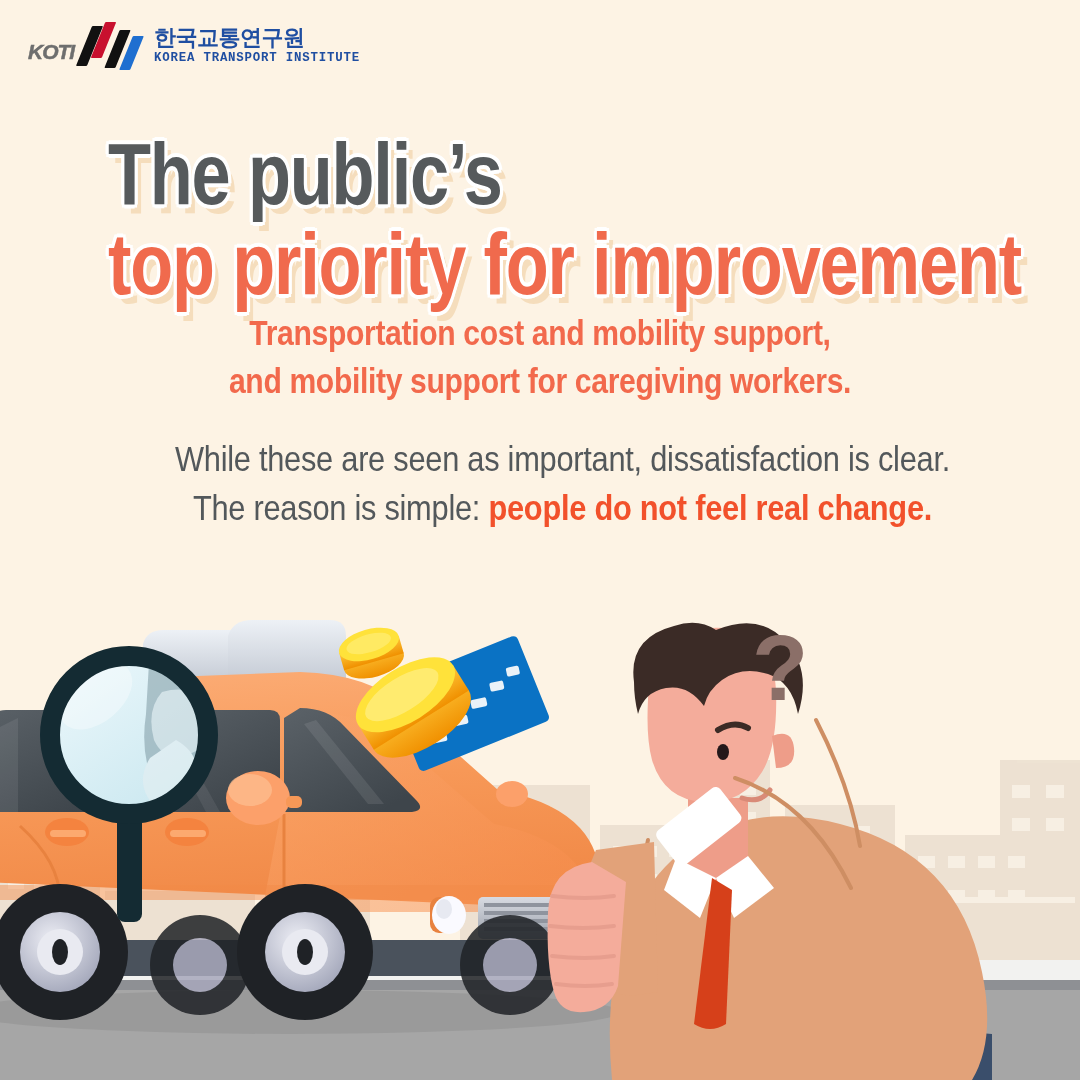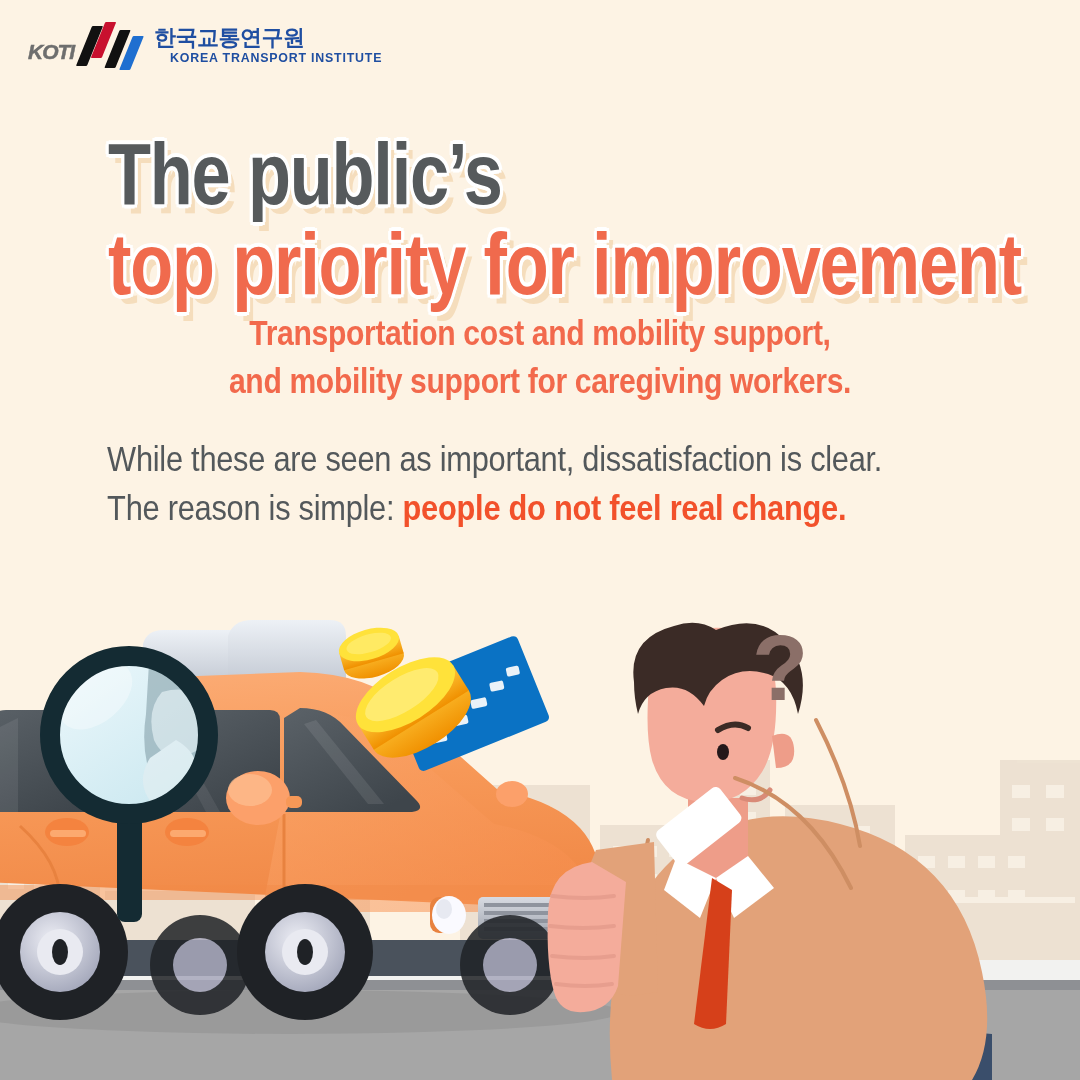--- a/index.html
+++ b/index.html
@@ -24,23 +24,23 @@
     letter-spacing:-1px;color:#6E6E6E;
     -webkit-text-stroke:0.5px #6E6E6E;
   }
   .stripe{position:absolute;width:11px;height:40px;transform:skewX(-22deg);border-radius:1px;}
   .logo-kr{
     font-family:"Liberation Sans", sans-serif;
     font-weight:bold;font-size:22px;color:#1F4EA1;
     letter-spacing:-0.5px;line-height:1;
   }
   .logo-en{
-    font-family:Liberation Sans, sans-serif;
+    font-family:Liberation Mono, monospace;
     font-weight:bold;font-size:12.4px;color:#1F4EA1;
-    letter-spacing:0.8px;line-height:1;margin-top:3px;margin-left:16px;
+    letter-spacing:0.8px;line-height:1;margin-top:3px;
   }
 
   
   .headline{
     position:absolute;left:0;right:0;top:132px;text-align:left;
     font-family:"Liberation Sans Narrow","Liberation Sans",sans-serif;
   }
   .h-line{
     font-weight:bold;line-height:0.96;letter-spacing:-1.5px;
     transform:scaleX(0.80);transform-origin:center center;
@@ -68,21 +68,21 @@
   }
   .sub-line{
     font-weight:bold;font-size:35px;color:#F2694C;
     line-height:1.38;letter-spacing:-0.4px;
     transform:scaleX(0.86);transform-origin:center center;
     white-space:nowrap;
   }
 
   
   .bodytext{
-    position:absolute;left:0;right:0;top:434px;
+    position:absolute;left:0;right:0;top:434px;text-align:center;
     font-family:"Liberation Sans Narrow","Liberation Sans",sans-serif;
     padding-left:45px;
   }
   .body-line{
     font-size:35px;color:#53585B;line-height:1.4;letter-spacing:-0.3px;
     transform:scaleX(0.88);transform-origin:center center;white-space:nowrap;
   }
   .body-line .accent{color:#F2512B;font-weight:bold;}
 
   

